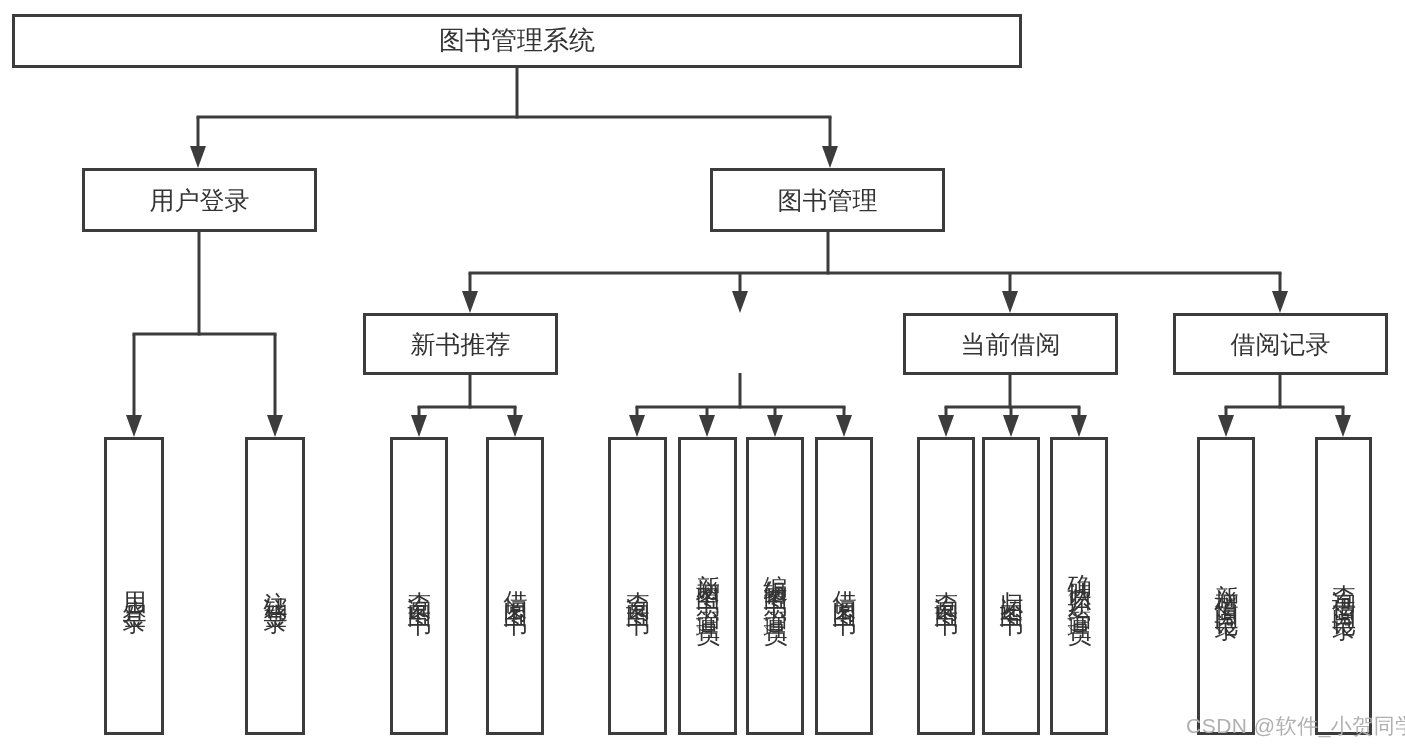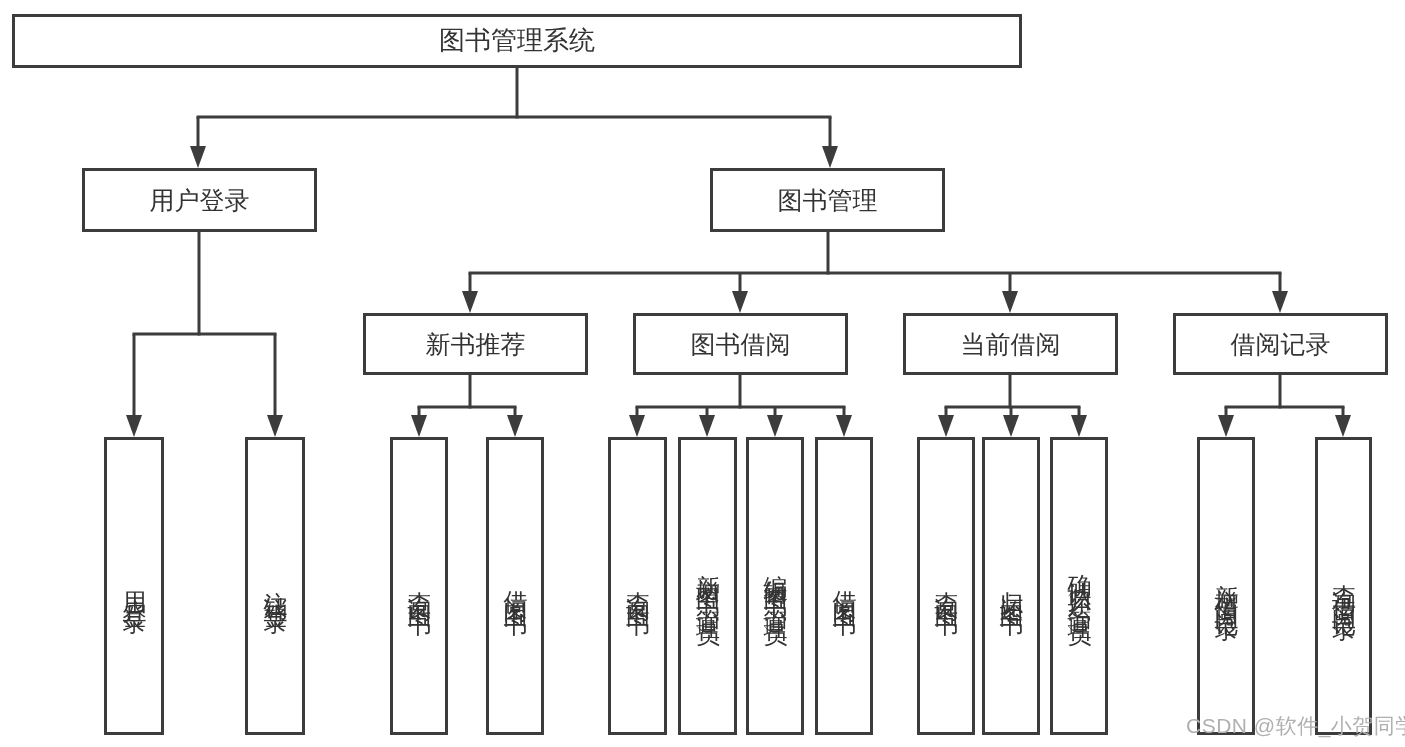--- a/index.html
+++ b/index.html
@@ -138,22 +138,21 @@
       <line x1="1343" y1="407" x2="1343" y2="420"></line>
       <polygon points="1335,415 1351,415 1343,437"></polygon>
     </g>
   </svg>
 
   <div class="node root" style="left:12px; top:14px; width:1010px; height:54px;">图书管理系统</div>
 
   <div class="node h" style="left:82px; top:168px; width:235px; height:64px;">用户登录</div>
   <div class="node h" style="left:710px; top:168px; width:235px; height:64px;text-align:right;">图书管理</div>
 
-  <div class="node h" style="left:363px; top:313px; width:225px; height:62px;">新书推荐</div>
-  <div class="node h" style="left:633px; top:313px; width:215px; height:62px;">图书借阅</div>
+  <div class="node h" style="left:363px; top:313px; width:195px; height:62px;">新书推荐</div>
   <div class="node h" style="left:1173px; top:313px; width:215px; height:62px;">借阅记录</div>
   <div class="node h" style="left:903px; top:313px; width:215px; height:62px;">当前借阅</div>
 
   <div class="node v" style="left:104px; top:437px; width:60px; height:298px;">用户登录</div>
   <div class="node v" style="left:245px; top:437px; width:60px; height:298px;">注销登录</div>
 
   <div class="node v" style="left:390px; top:437px; width:58px; height:298px;">查询图书</div>
   <div class="node v" style="left:486px; top:437px; width:58px; height:298px;">借阅图书</div>
 
   <div class="node v" style="left:608px; top:437px; width:59px; height:298px;">查询图书</div>

